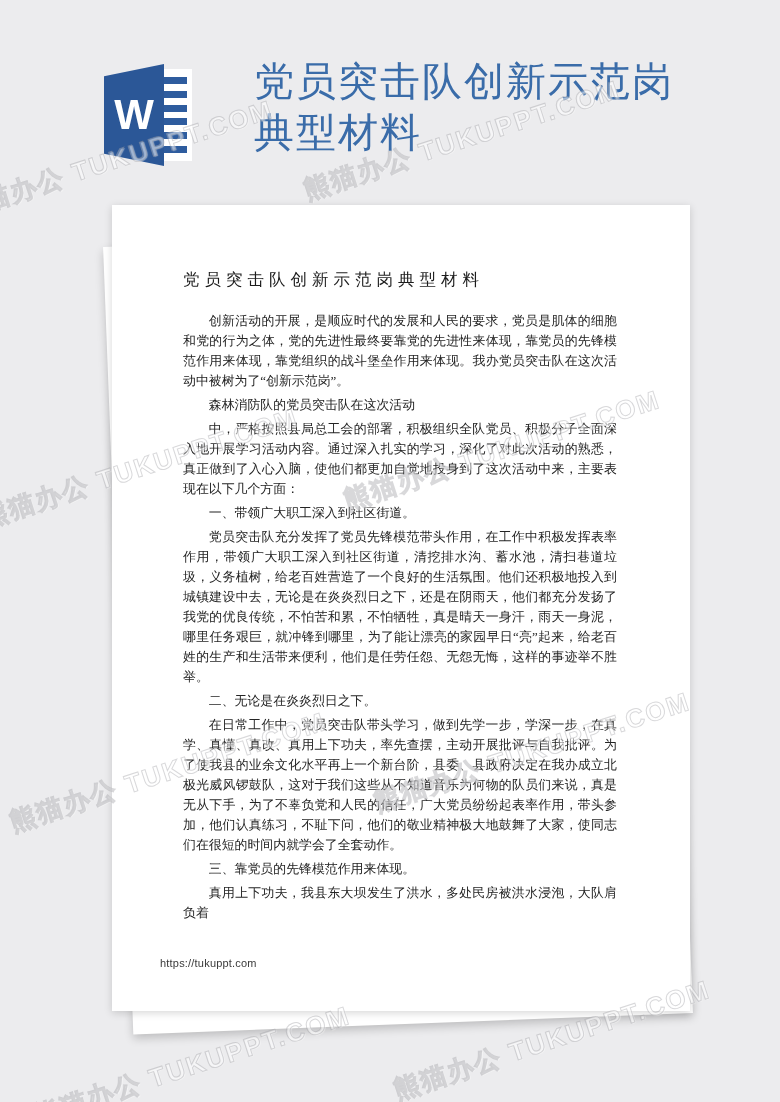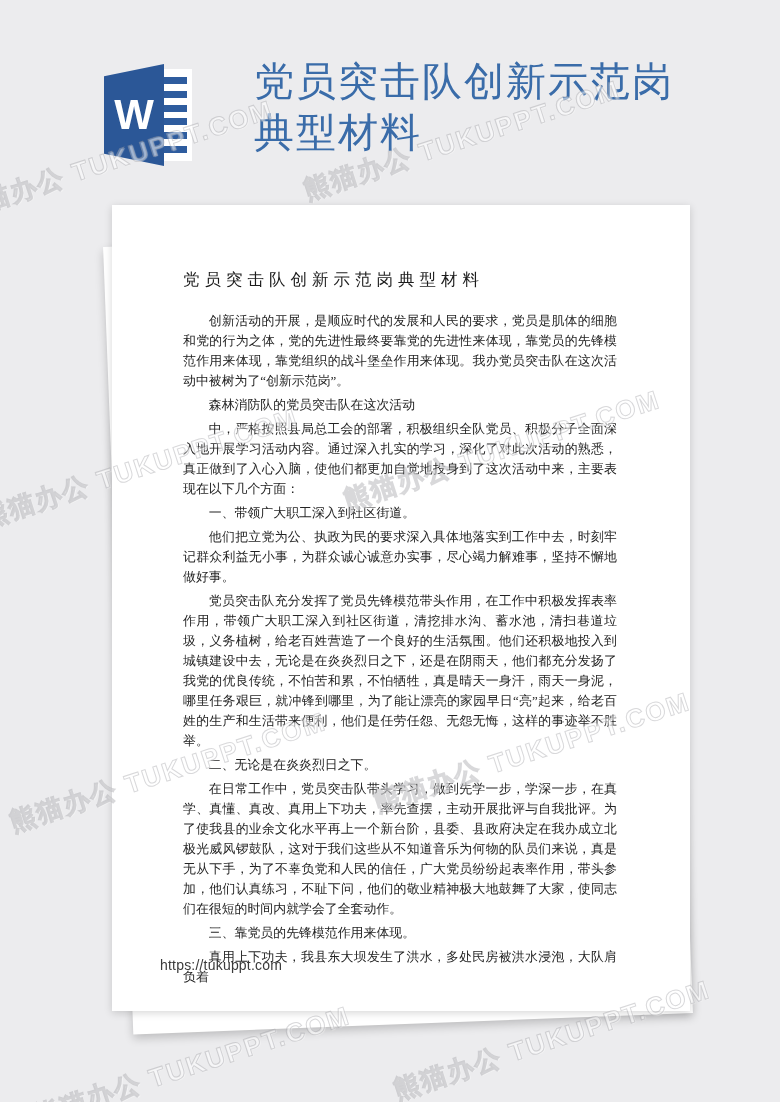--- a/index.html
+++ b/index.html
@@ -55,21 +55,21 @@
     font-size:16.5px; letter-spacing:5px; color:#1c1c1c; font-weight:500;
   }
   .doc-body p {
     margin:0 8px 4px 0;
     font-family:"Liberation Serif","DejaVu Serif",serif;
     font-size:12.9px; line-height:20px; color:#242424;
     text-indent:2em; text-align:justify;
   }
   .doc-footer-url {
     position:absolute; left:48px; top:752px;
-    font-size:14px; color:#3a3a3a; letter-spacing:0.2px;
+    font-size:11px; color:#3a3a3a; letter-spacing:0.2px;
   }
 
   
   .watermark-layer { position:absolute; inset:0; z-index:5; pointer-events:none; }
   .wm {
     position:absolute; white-space:nowrap;
     transform:translate(-50%,-50%) rotate(-18deg);
     font-size:26px; font-weight:700; letter-spacing:2px;
     color:rgba(255,255,255,0.22);
     -webkit-text-stroke:1px rgba(152,152,158,0.38);
@@ -99,21 +99,20 @@
   <div class="page-behind"></div>
 
   <div class="page-main">
     <div class="doc-title">党员突击队创新示范岗典型材料</div>
     <div class="doc-body">
 
     <p>创新活动的开展，是顺应时代的发展和人民的要求，党员是肌体的细胞和党的行为之体，党的先进性最终要靠党的先进性来体现，靠党员的先锋模范作用来体现，靠党组织的战斗堡垒作用来体现。我办党员突击队在这次活动中被树为了“创新示范岗”。</p>
         <p>森林消防队的党员突击队在这次活动</p>
         <p>中，严格按照县局总工会的部署，积极组织全队党员、积极分子全面深入地开展学习活动内容。通过深入扎实的学习，深化了对此次活动的熟悉，真正做到了入心入脑，使他们都更加自觉地投身到了这次活动中来，主要表现在以下几个方面：</p>
         <p>一、带领广大职工深入到社区街道。</p>
-        <p>他们把立党为公、执政为民的要求深入具体地落实到工作中去，时刻牢记群众利益无小事，为群众诚心诚意办实事，尽心竭力解难事，坚持不懈地做好事。</p>
         <p>党员突击队充分发挥了党员先锋模范带头作用，在工作中积极发挥表率作用，带领广大职工深入到社区街道，清挖排水沟、蓄水池，清扫巷道垃圾，义务植树，给老百姓营造了一个良好的生活氛围。他们还积极地投入到城镇建设中去，无论是在炎炎烈日之下，还是在阴雨天，他们都充分发扬了我党的优良传统，不怕苦和累，不怕牺牲，真是晴天一身汗，雨天一身泥，哪里任务艰巨，就冲锋到哪里，为了能让漂亮的家园早日“亮”起来，给老百姓的生产和生活带来便利，他们是任劳任怨、无怨无悔，这样的事迹举不胜举。</p>
         <p>二、无论是在炎炎烈日之下。</p>
         <p>在日常工作中，党员突击队带头学习，做到先学一步，学深一步，在真学、真懂、真改、真用上下功夫，率先查摆，主动开展批评与自我批评。为了使我县的业余文化水平再上一个新台阶，县委、县政府决定在我办成立北极光威风锣鼓队，这对于我们这些从不知道音乐为何物的队员们来说，真是无从下手，为了不辜负党和人民的信任，广大党员纷纷起表率作用，带头参加，他们认真练习，不耻下问，他们的敬业精神极大地鼓舞了大家，使同志们在很短的时间内就学会了全套动作。</p>
         <p>三、靠党员的先锋模范作用来体现。</p>
         <p>真用上下功夫，我县东大坝发生了洪水，多处民房被洪水浸泡，大队肩负着</p>
       </div>
     <div class="doc-footer-url">https://tukuppt.com</div>
   </div>
 
   <div class="watermark-layer">

